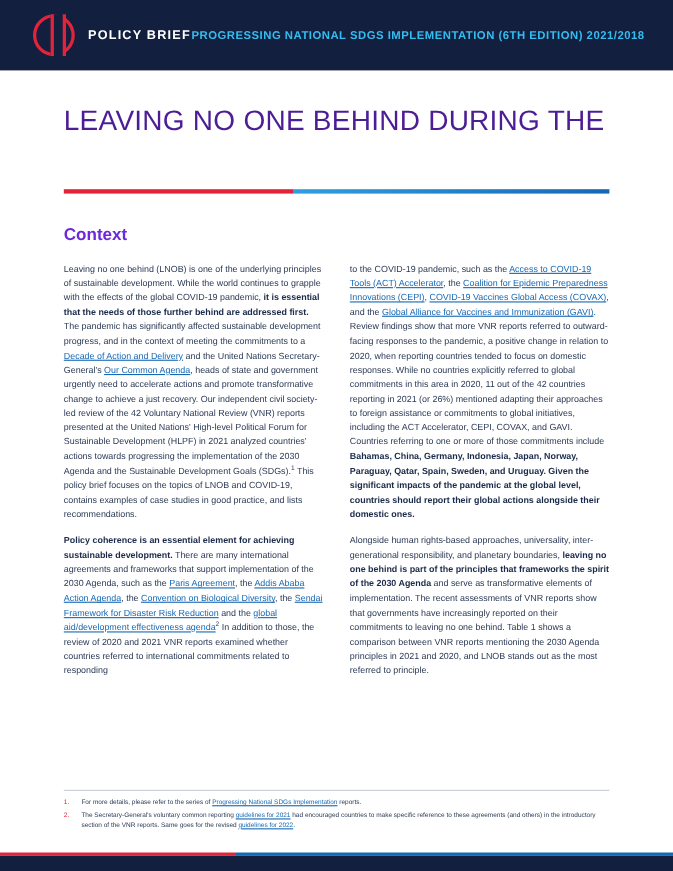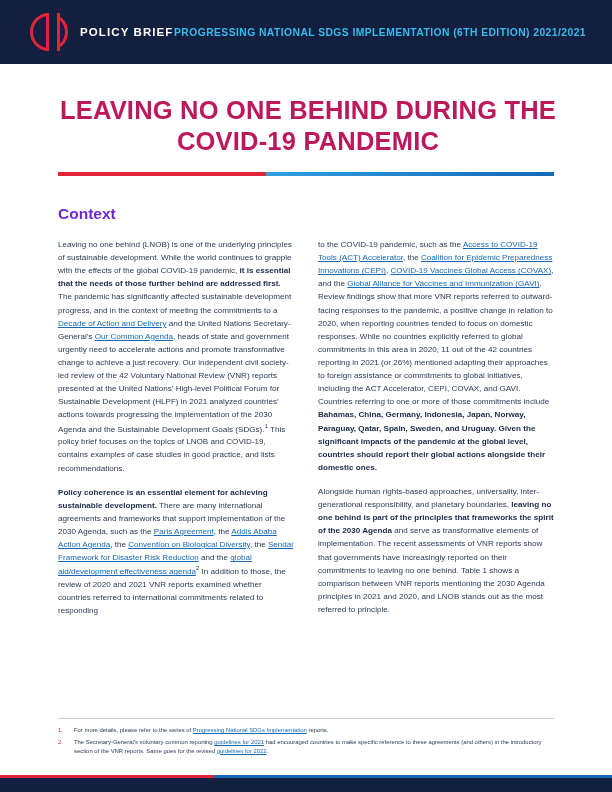--- a/index.html
+++ b/index.html
@@ -74,27 +74,26 @@
     text-align: right;
   }
   
   .title-block {
     position: absolute;
     left: 58px;
     top: 95px;
     width: 500px;
   }
   .doc-title {
-    color: #be185d;
+    color: #4c1d95;
     font-size: 25.5px;
-    font-weight: bold;
+    font-weight: normal;
     line-height: 1.22;
     letter-spacing: 0.2px;
     margin: 0;
-    text-align: center;
   }
   .rule {
     position: absolute;
     left: 58px;
     top: 172px;
     width: 496px;
     height: 4px;
     background: linear-gradient(to right, #e2243b 0%, #e2243b 42%, #2f9fe0 42%, #1668b4 100%);
   }
   
@@ -180,27 +179,26 @@
 </head>
 <body>
 
 <div class="page">
 
   <div class="header">
     <div class="logo-wrap">
       <div class="logo-mark"></div>
       <div class="logo-text">POLICY BRIEF</div>
     </div>
-    <div class="header-right">PROGRESSING NATIONAL SDGS IMPLEMENTATION (6TH EDITION) 2021/2021</div>
+    <div class="header-right">PROGRESSING NATIONAL SDGS IMPLEMENTATION (6TH EDITION) 2021/2018</div>
   </div>
 
   <div class="title-block">
     <h1 class="doc-title">
       <span>LEAVING NO ONE BEHIND DURING THE</span><br>
-      <span>COVID-19 PANDEMIC</span>
     </h1>
   </div>
   <div class="rule"></div>
 
   <div class="section-heading">Context</div>
 
   <div class="columns">
 
     <div class="col">
       <p><span>Leaving no one behind (LNOB) is one of the underlying principles of sustainable development. While the world continues to grapple with the effects of the global COVID-19 pandemic, </span><b>it is essential that the needs of those further behind are addressed first.</b><span> The pandemic has significantly affected sustainable development progress, and in the context of meeting the commitments to a </span><a class="doclink" href="#">Decade of Action and Delivery</a><span> and the United Nations Secretary-General's </span><a class="doclink" href="#">Our Common Agenda</a><span>, heads of state and government urgently need to accelerate actions and promote transformative change to achieve a just recovery. Our independent civil society-led review of the 42 Voluntary National Review (VNR) reports presented at the United Nations' High-level Political Forum for Sustainable Development (HLPF) in 2021 analyzed countries' actions towards progressing the implementation of the 2030 Agenda and the Sustainable Development Goals (SDGs).</span><sup>1</sup><span> This policy brief focuses on the topics of LNOB and COVID-19, contains examples of case studies in good practice, and lists recommendations.</span></p>

